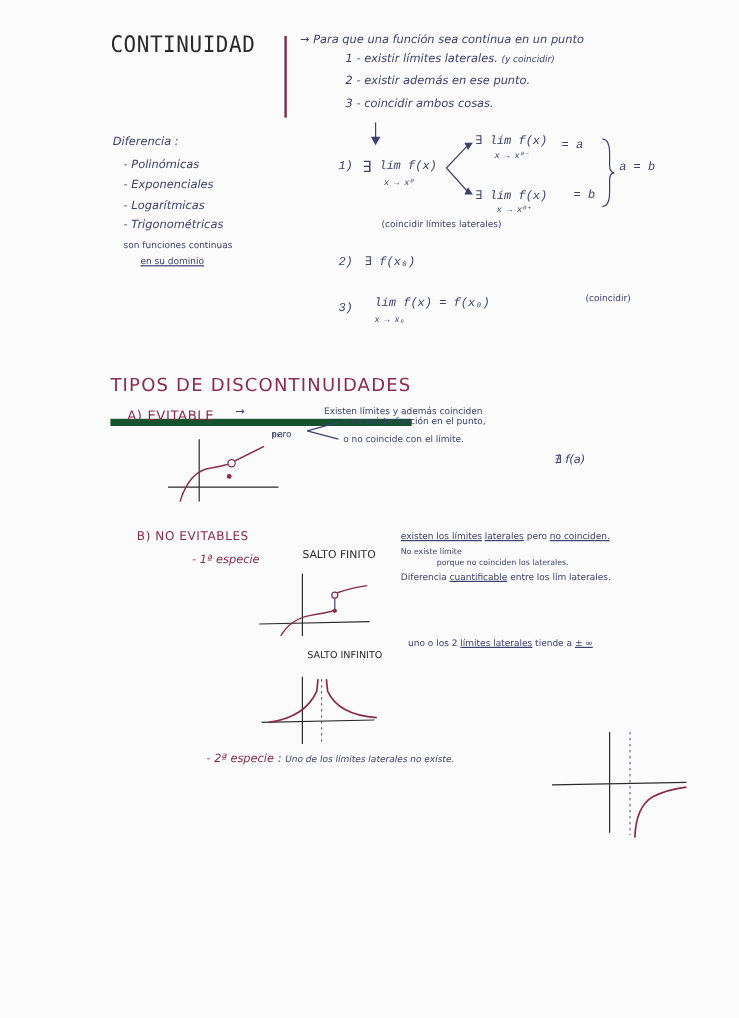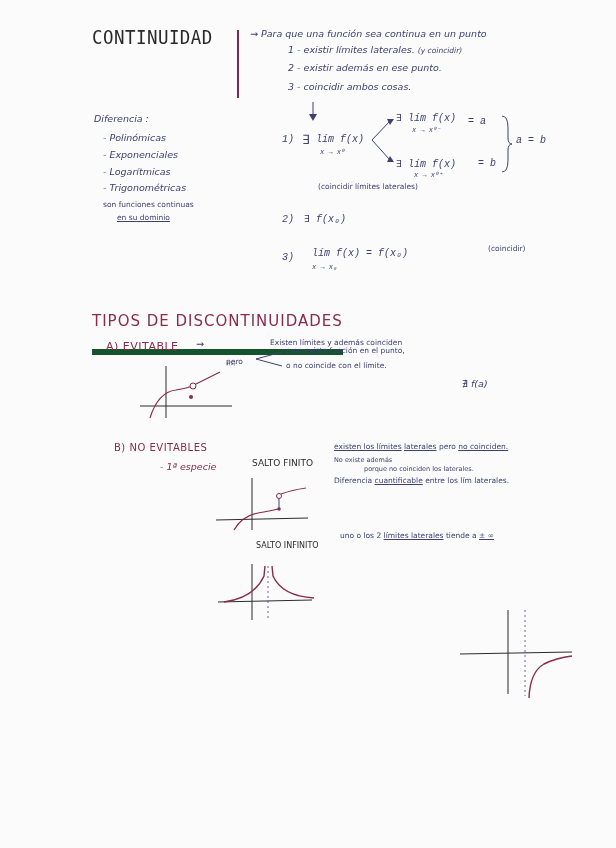--- a/index.html
+++ b/index.html
@@ -125,21 +125,21 @@
   <div class="abs label-red" style="left:114px;top:442px;font-size:10px;">B) NO EVITABLES</div>
   <div class="abs hw red" style="left:160px;top:461px;">- 1ª especie</div>
 
   <div class="abs black" style="left:252px;top:458px;font-size:9px;">SALTO FINITO</div>
   <div class="abs hw-sm" style="left:334px;top:442px;">
     <span class="u">existen los límites</span>
     <span class="u">laterales</span>
     <span>pero</span>
     <span class="u">no coinciden.</span>
   </div>
-  <div class="abs hw-sm" style="left:334px;top:456px;font-size:6.5px;">No existe además</div>
+  <div class="abs hw-sm" style="left:334px;top:456px;font-size:6.5px;">No existe límite</div>
   <div class="abs hw-sm" style="left:352px;top:465px;font-size:6.5px;margin-left:12px;">porque no coinciden los laterales.</div>
   <div class="abs hw-sm" style="left:334px;top:476px;">
     <span>Diferencia</span>
     <span class="u">cuantificable</span>
     <span>entre los lím laterales.</span>
   </div>
 
   <svg class="graph" style="left:214px;top:476px;" width="96" height="56">
     <line x1="38" y1="2" x2="38" y2="54" stroke="#2b2b2b" stroke-width="1"></line>
     <line x1="2" y1="44" x2="94" y2="42" stroke="#2b2b2b" stroke-width="1"></line>
@@ -159,20 +159,24 @@
   </div>
 
   <svg class="graph" style="left:214px;top:560px;" width="100" height="62">
     <line x1="38" y1="4" x2="38" y2="60" stroke="#2b2b2b" stroke-width="1"></line>
     <line x1="4" y1="42" x2="98" y2="40" stroke="#2b2b2b" stroke-width="1"></line>
     <line x1="54" y1="6" x2="54" y2="60" stroke="#3d4170" stroke-width="0.8" stroke-dasharray="2,3"></line>
     <path d="M10,42 Q40,38 50,16 L51,6" fill="none" stroke="#8a2b4a" stroke-width="1.4"></path>
     <path d="M58,6 L59,16 Q68,36 100,38" fill="none" stroke="#8a2b4a" stroke-width="1.4"></path>
   </svg>
 
+  <div class="abs hw" style="left:172px;top:627px;">
+    <span class="red">- 2ª especie :</span>
+    <span class="hw-sm">Uno de los límites laterales no existe.</span>
+  </div>
 
   <svg class="graph" style="left:456px;top:606px;" width="124" height="96">
     <line x1="52" y1="4" x2="52" y2="88" stroke="#2b2b2b" stroke-width="1"></line>
     <line x1="4" y1="48" x2="116" y2="46" stroke="#2b2b2b" stroke-width="1"></line>
     <line x1="69" y1="4" x2="69" y2="90" stroke="#3d4170" stroke-width="0.8" stroke-dasharray="2,3"></line>
     <path d="M73,92 Q74,66 88,58 Q100,52 116,50" fill="none" stroke="#8a2b4a" stroke-width="1.4"></path>
   </svg>
 
 </div>
 

